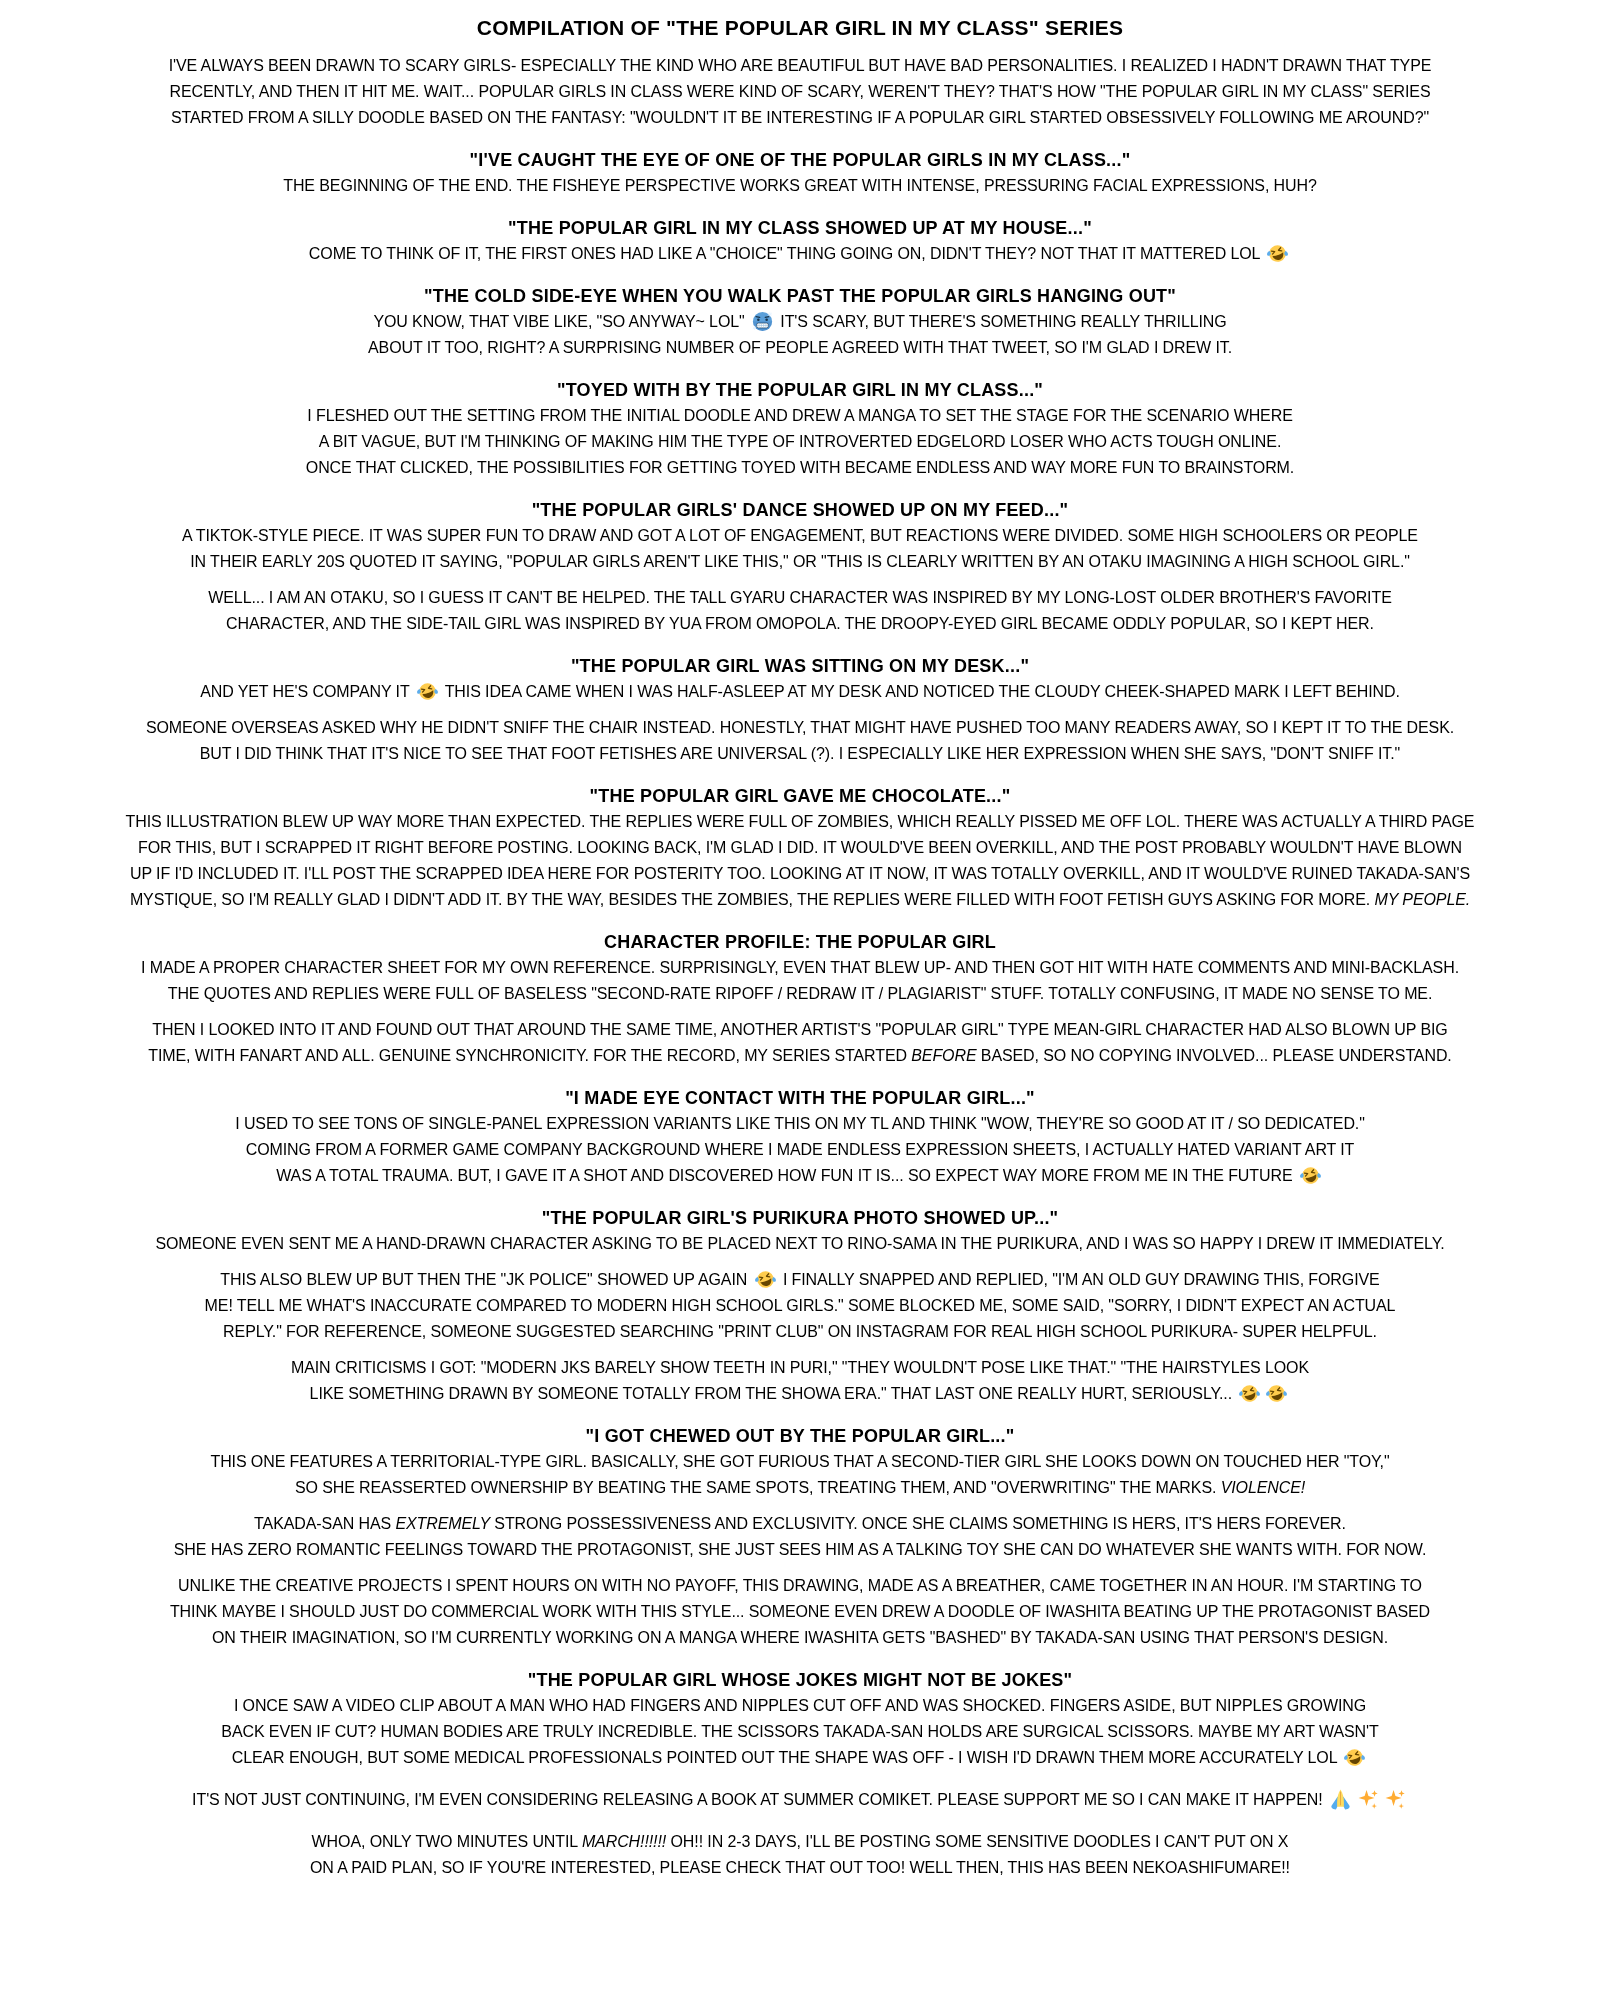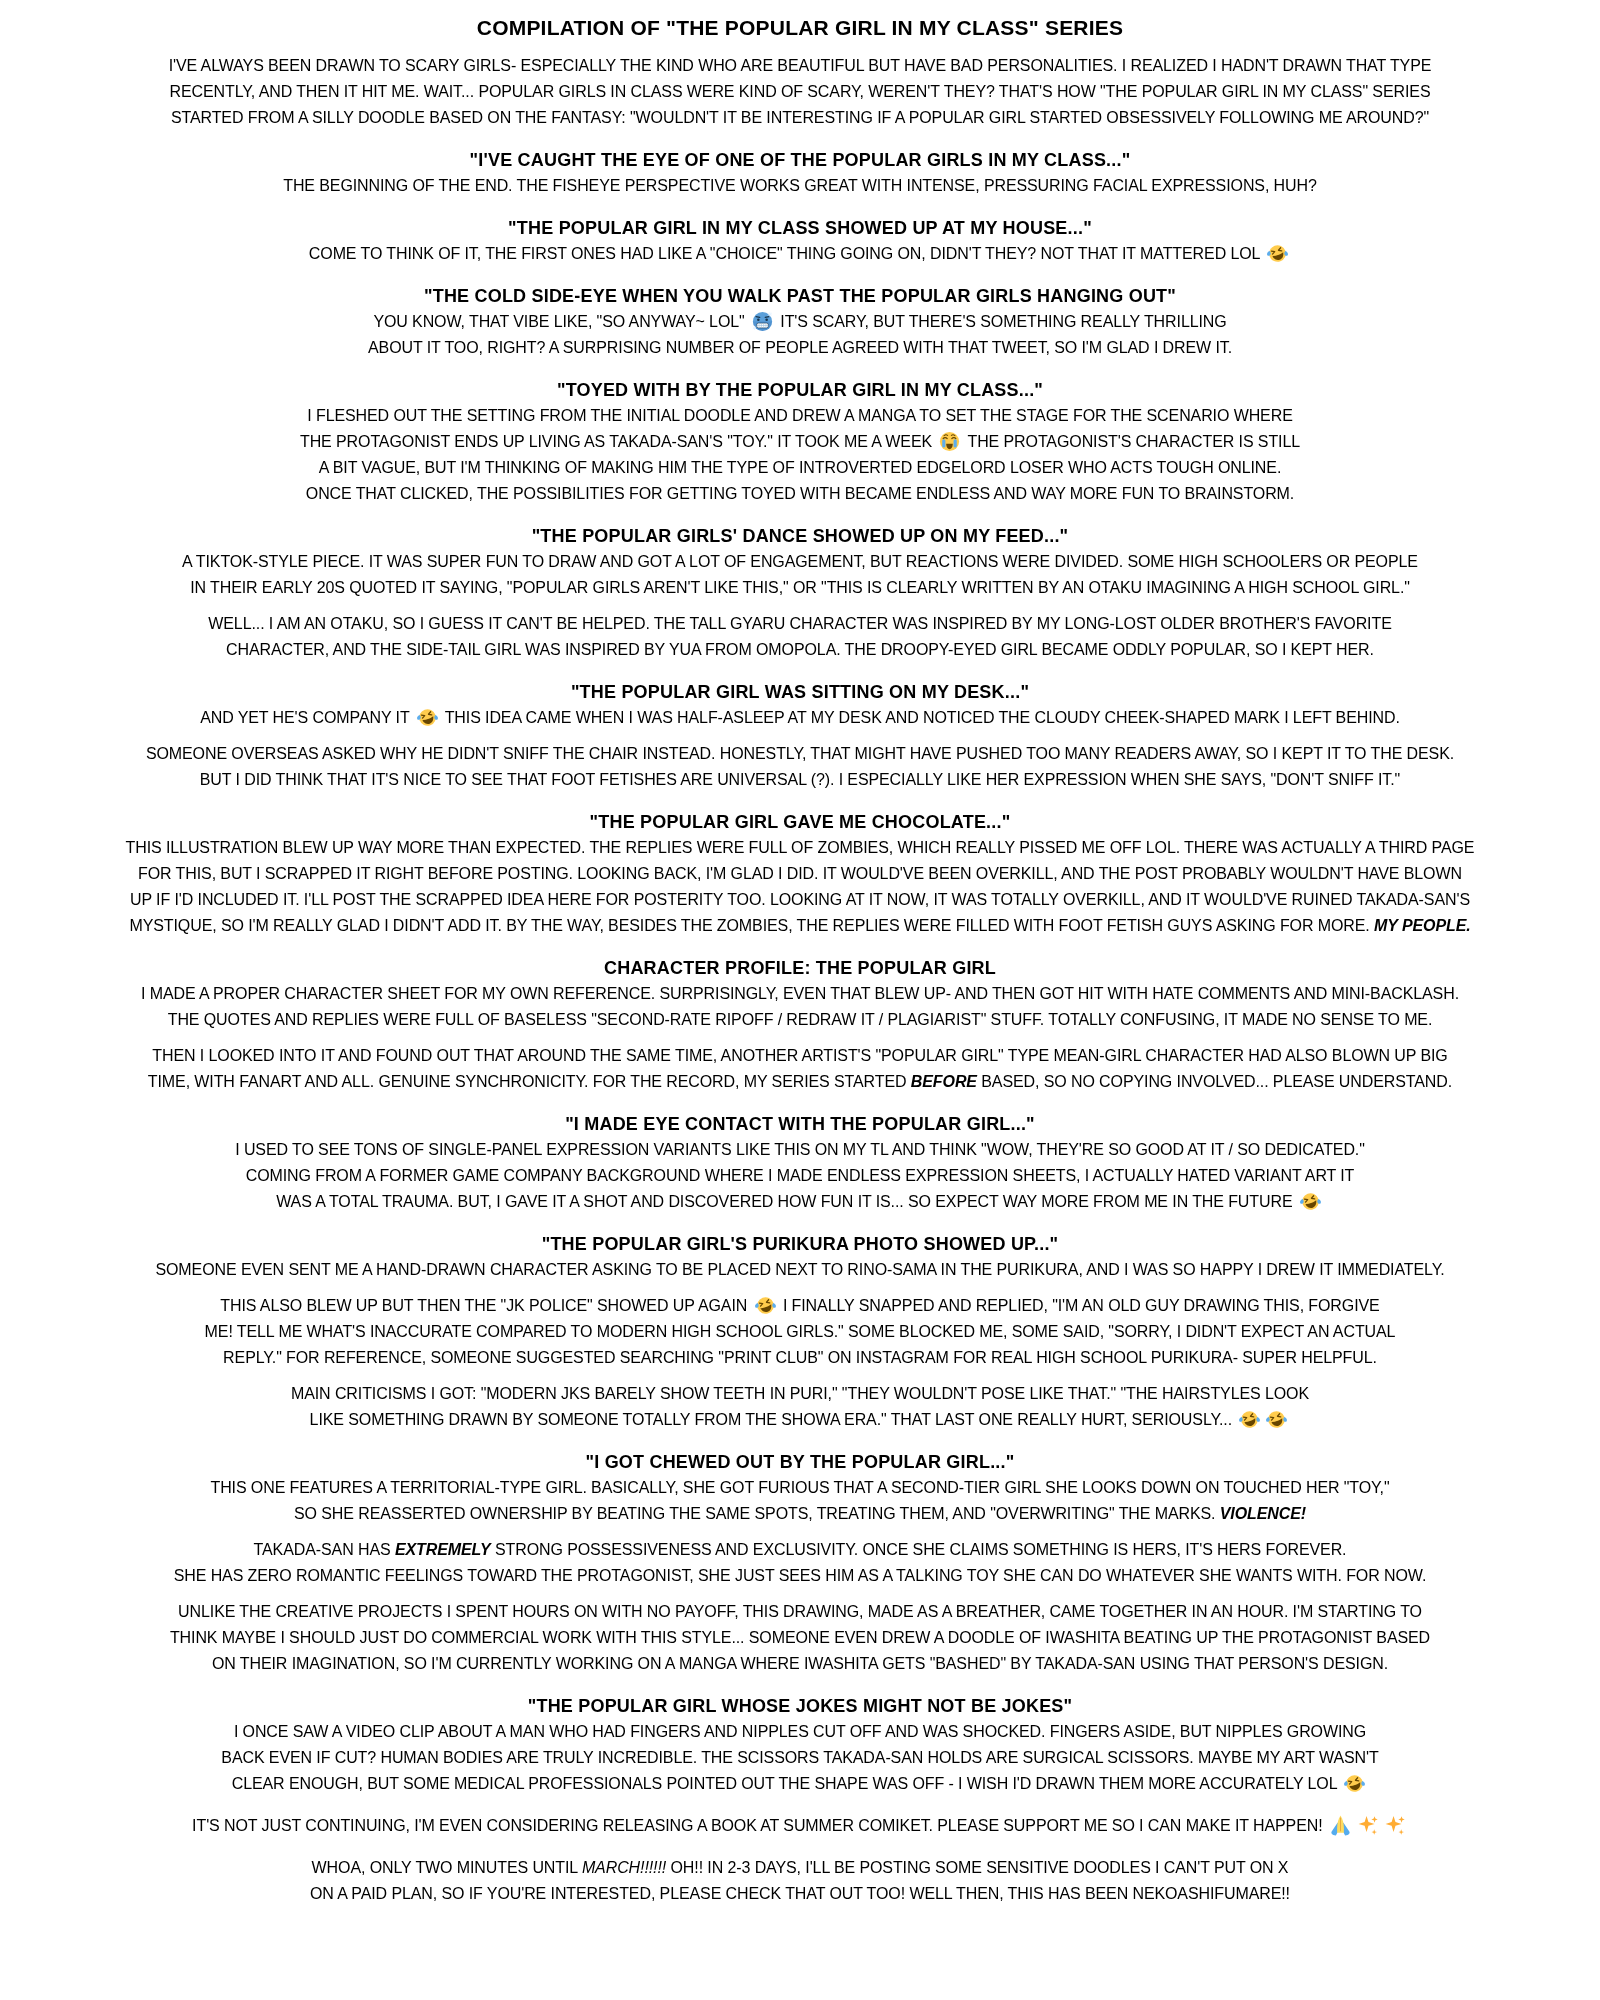--- a/index.html
+++ b/index.html
@@ -21,21 +21,21 @@
   .section + .section{margin-top:16px;}
   .heading{
     font-size:18px;font-weight:700;line-height:26px;letter-spacing:.2px;
   }
   .paragraph + .paragraph{margin-top:10px;}
   .line{
     font-size:16px;line-height:26px;letter-spacing:-0.1px;
   }
   .seg-b{font-weight:700;}
   .seg-i{font-style:italic;}
-  .seg-bi{font-weight:700;font-style:italic;margin-top:25px;}
+  .seg-bi{font-weight:400;font-style:italic;margin-top:25px;}
   .emoji{
     display:inline-block;width:23px;height:23px;
     vertical-align:-6px;margin:0 2px;
   }
   .emoji svg{display:block;width:100%;height:100%;}
 </style>
 </head>
 <body>
 
 <main class="doc">
@@ -85,28 +85,20 @@
       <path d="M5.5 25.5v5M3.3 26.7l4.4 2.6M7.7 26.7l-4.4 2.6"></path>
     </g>
   </svg></span><span> IT'S SCARY, BUT THERE'S SOMETHING REALLY THRILLING</span></div>
           <div class="line"><span>ABOUT IT TOO, RIGHT? A SURPRISING NUMBER OF PEOPLE AGREED WITH THAT TWEET, SO I'M GLAD I DREW IT.</span></div>
         </div>
       </section>
       <section class="section">
         <div class="heading">"TOYED WITH BY THE POPULAR GIRL IN MY CLASS..."</div>
         <div class="paragraph">
           <div class="line"><span>I FLESHED OUT THE SETTING FROM THE INITIAL DOODLE AND DREW A MANGA TO SET THE STAGE FOR THE SCENARIO WHERE</span></div>
-          <div class="line"><span>THE PROTAGONIST ENDS UP LIVING AS TAKADA-SAN'S "TOY." IT TOOK ME A WEEK </span><span class="emoji"><svg viewBox="0 0 36 36">
-    <circle cx="18" cy="18" r="15" fill="#FFCC4D"></circle>
-    <path d="M9.5 8.8c1.8-1.4 4-1.5 5.6-.4M26.5 8.8c-1.8-1.4-4-1.5-5.6-.4" stroke="#664500" stroke-width="1.6" fill="none" stroke-linecap="round"></path>
-    <path d="M8 13.5c1.6-2.2 4.8-2.2 6.4 0M21.6 13.5c1.6-2.2 4.8-2.2 6.4 0" stroke="#664500" stroke-width="1.8" fill="none" stroke-linecap="round"></path>
-    <rect x="6.6" y="14.5" width="5" height="13" rx="2.5" fill="#5DADEC"></rect>
-    <rect x="24.4" y="14.5" width="5" height="13" rx="2.5" fill="#5DADEC"></rect>
-    <path d="M12.8 21.5h10.4c0 5.2-2.6 8.5-5.2 8.5s-5.2-3.3-5.2-8.5z" fill="#664500"></path>
-  </svg></span><span> THE PROTAGONIST'S CHARACTER IS STILL</span></div>
           <div class="line"><span>A BIT VAGUE, BUT I'M THINKING OF MAKING HIM THE TYPE OF INTROVERTED EDGELORD LOSER WHO ACTS TOUGH ONLINE.</span></div>
           <div class="line"><span>ONCE THAT CLICKED, THE POSSIBILITIES FOR GETTING TOYED WITH BECAME ENDLESS AND WAY MORE FUN TO BRAINSTORM.</span></div>
         </div>
       </section>
       <section class="section">
         <div class="heading">"THE POPULAR GIRLS' DANCE SHOWED UP ON MY FEED..."</div>
         <div class="paragraph">
           <div class="line"><span>A TIKTOK-STYLE PIECE. IT WAS SUPER FUN TO DRAW AND GOT A LOT OF ENGAGEMENT, BUT REACTIONS WERE DIVIDED. SOME HIGH SCHOOLERS OR PEOPLE</span></div>
           <div class="line"><span>IN THEIR EARLY 20S QUOTED IT SAYING, "POPULAR GIRLS AREN'T LIKE THIS," OR "THIS IS CLEARLY WRITTEN BY AN OTAKU IMAGINING A HIGH SCHOOL GIRL."</span></div>
         </div>

